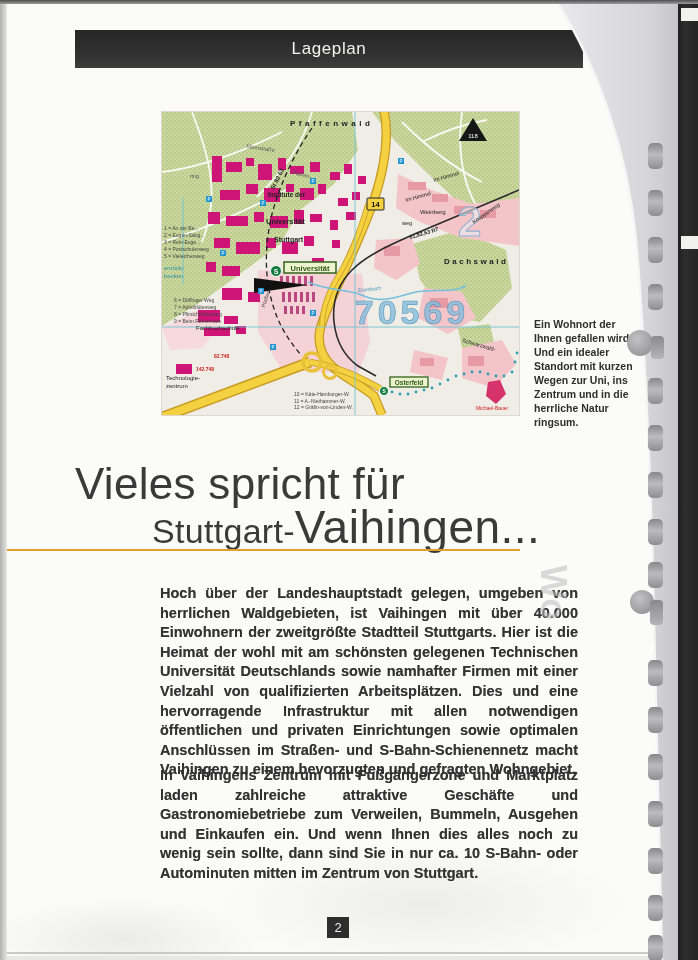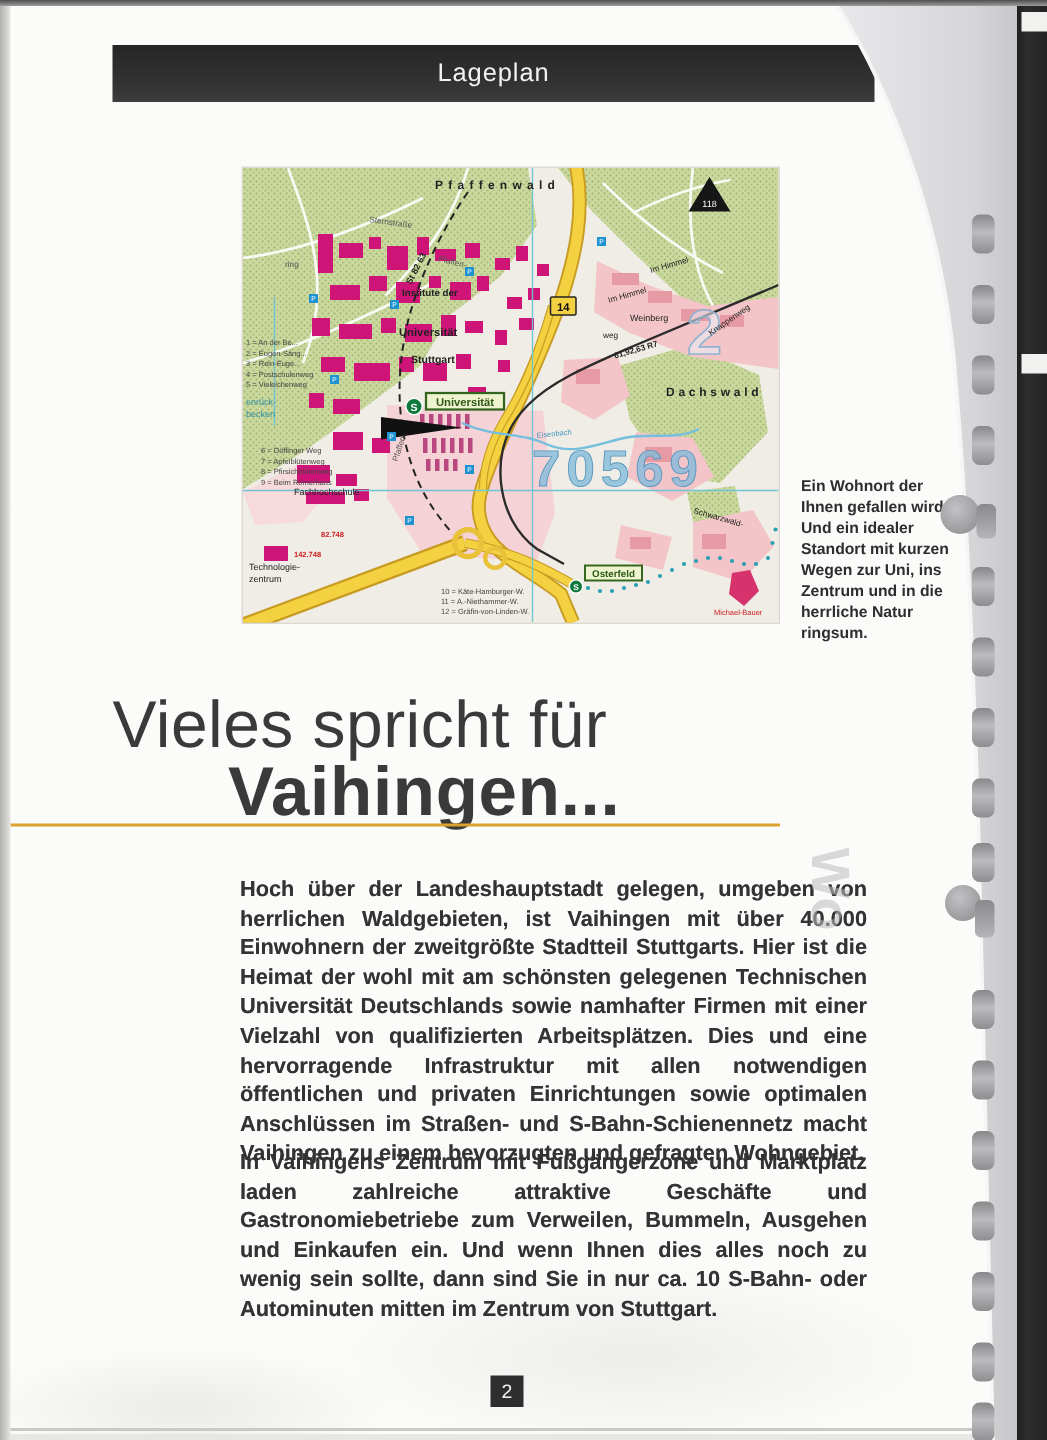--- a/index.html
+++ b/index.html
@@ -44,21 +44,21 @@
   .map{position:absolute;left:159px;top:108px;width:357px;height:303px;
     box-shadow:0 0 0 1px #ddd9d0;background:#f0ede6;}
   .map svg{display:block;font-family:"Liberation Sans",sans-serif;}
   
   .map-caption{position:absolute;left:531px;top:314px;width:102px;
     font-size:10.5px;line-height:1.33;font-weight:bold;color:#2e2e2e;}
   
   .headline-1{position:absolute;left:72px;top:455px;font-size:44px;color:#3a3a3a;letter-spacing:.3px;}
   .headline-2{position:absolute;left:149px;top:496px;display:flex;align-items:baseline;color:#3a3a3a;}
   .headline-2 .reg{font-size:34px;letter-spacing:.3px;}
-  .headline-2 .big{font-size:46px;letter-spacing:.5px;font-weight:bold;}
+  .headline-2 .big{font-size:46px;letter-spacing:.5px;}
   .accent-underline{position:absolute;left:4px;top:545px;width:513px;height:2px;background:#dca22d;}
   
   .para{position:absolute;left:157px;width:418px;margin:0;
     font-size:14.5px;line-height:19.6px;text-align:justify;color:#333;
     text-shadow:0 0 .4px rgba(40,40,40,.55);font-weight:bold;}
   .p1{top:580px;} .p2{top:762px;}
   
   .page-number{position:absolute;left:324px;top:913px;width:22px;height:21px;
     background:#2e2e2e;color:#efefef;font-size:13px;display:flex;align-items:center;justify-content:center;}
   
@@ -353,20 +353,21 @@
           <text x="132" y="290.5">11 = A.-Niethammer-W.</text>
           <text x="132" y="297">12 = Gräfin-von-Linden-W.</text>
         </g>
       </svg>
     </div>
 
     <div class="map-caption">Ein Wohnort der Ihnen gefallen wird. Und ein idealer Standort mit kurzen Wegen zur Uni, ins Zentrum und in die herrliche Natur ringsum.</div>
 
     <div class="headline-1">Vieles spricht für</div>
     <div class="headline-2">
+      <span class="reg">Stuttgart-</span>
         <span class="big">Vaihingen...</span>
     </div>
     <div class="accent-underline"></div>
 
     <p class="para p1">Hoch über der Landeshauptstadt gelegen, umgeben von herrlichen Waldgebieten, ist Vaihingen mit über 40.000 Einwohnern der zweitgrößte Stadtteil Stuttgarts. Hier ist die Heimat der wohl mit am schönsten gelegenen Technischen Universität Deutschlands sowie namhafter Firmen mit einer Vielzahl von qualifizierten Arbeitsplätzen. Dies und eine hervorragende Infrastruktur mit allen notwendigen öffentlichen und privaten Einrichtungen sowie optimalen Anschlüssen im Straßen- und S-Bahn-Schienennetz macht Vaihingen zu einem bevorzugten und gefragten Wohngebiet.</p>
     <p class="para p2">In Vaihingens Zentrum mit Fußgängerzone und Marktplatz laden zahlreiche attraktive Geschäfte und Gastronomiebetriebe zum Verweilen, Bummeln, Ausgehen und Einkaufen ein. Und wenn Ihnen dies alles noch zu wenig sein sollte, dann sind Sie in nur ca. 10 S-Bahn- oder Autominuten mitten im Zentrum von Stuttgart.</p>
 
     <div class="page-number">2</div>
     <div class="ghost">Wo</div>
     <div class="bottom-line"></div>

